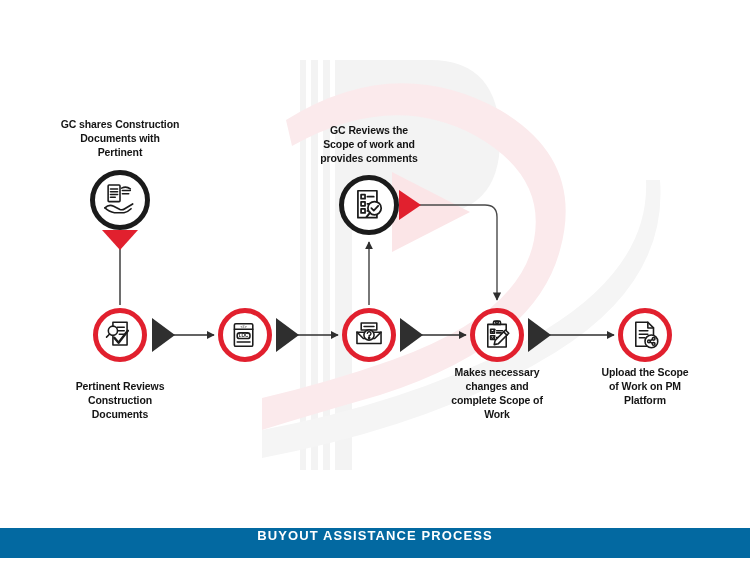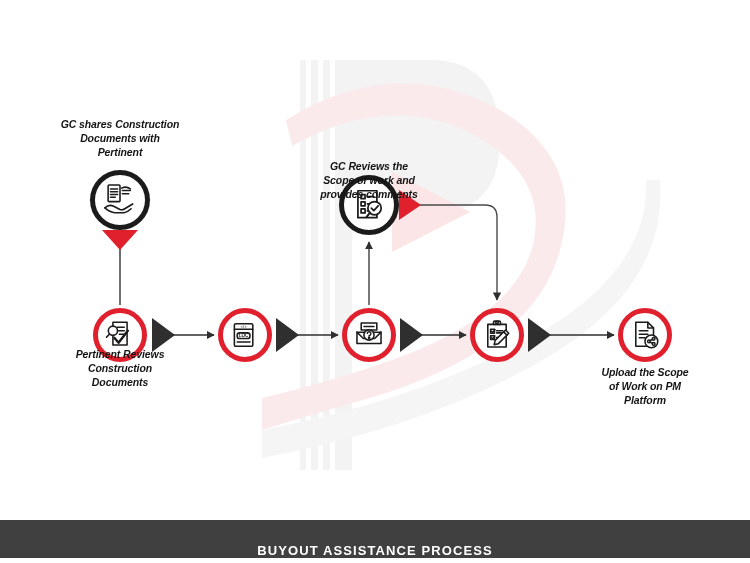--- a/index.html
+++ b/index.html
@@ -31,32 +31,31 @@
   .label{
     position:absolute;
     transform:translateX(-50%);
     text-align:center;
     color:#141414;
     font-weight:bold;
     font-size:10.5px;
     line-height:1.32;
     letter-spacing:-0.1px;
     white-space:pre-line;
-    font-style:italic;
   }
   .label.top{transform:translate(-50%,-100%);}
 
   
   #banner{
     position:absolute;
     left:0;right:0;
     bottom:5px;
-    height:38px;
-    background:#404040;
-    display:flex;align-items:flex-end;justify-content:center;
+    height:30px;
+    background:#0369a1;
+    display:flex;align-items:flex-start;justify-content:center;
   }
   #banner-text{
     color:#ffffff;
     font-weight:bold;
     font-size:13px;
     letter-spacing:1.1px;
   }
 </style>
 </head>
 <body>
@@ -132,21 +131,21 @@
           <line x1="20" y1="13" x2="30" y2="13"></line>
           <line x1="20" y1="18" x2="30" y2="18"></line>
           <line x1="23" y1="23" x2="30" y2="23"></line>
           <circle cx="14" cy="18" r="6.5" fill="#ffffff"></circle>
           <line x1="9.4" y1="22.6" x2="5" y2="27"></line>
           <path d="M16 28 l6 7 l13 -17" stroke-width="3.4"></path>
         </g>
       </svg>
     </div>
   </div>
-  <div class="label" style="left:120px;top:348px;width:140px;">Pertinent Reviews
+  <div class="label" style="left:120px;top:380px;width:140px;">Pertinent Reviews
 Construction
 Documents</div>
 
   <div class="node" style="left:245px;top:335px;">
     <div class="ring red" style="width:54px;height:54px;">
       <svg width="34" height="34" viewBox="0 0 48 48">
         <g fill="none" stroke="#1b1b1b" stroke-width="2.2" stroke-linecap="round" stroke-linejoin="round">
           <path d="M11 8 h22 a2 2 0 0 1 2 2 v28 a2 2 0 0 1 -2 2 h-22 a2 2 0 0 1 -2 -2 v-28 a2 2 0 0 1 2 -2 z"></path>
           <line x1="9" y1="16" x2="35" y2="16"></line>
           <rect x="13" y="21" width="18" height="8" rx="3.4"></rect>
@@ -185,21 +184,21 @@
           <line x1="22" y1="13.5" x2="30" y2="13.5"></line>
           <line x1="22" y1="22.5" x2="30" y2="22.5"></line>
           <line x1="22" y1="31.5" x2="30" y2="31.5"></line>
           <circle cx="31" cy="28" r="8.4" fill="#ffffff"></circle>
           <path d="M27 28 l3 3 l5.6 -6" stroke-width="2.2"></path>
           <line x1="25.4" y1="33.6" x2="21" y2="39" stroke-width="2.6"></line>
         </g>
       </svg>
     </div>
   </div>
-  <div class="label top" style="left:369px;top:166px;width:172px;margin-top:36px;">GC Reviews the
+  <div class="label top" style="left:369px;top:166px;width:172px;">GC Reviews the
 Scope of work and
 provides comments</div>
 
   <div class="node" style="left:497px;top:335px;">
     <div class="ring red" style="width:54px;height:54px;">
       <svg width="34" height="34" viewBox="0 0 48 48">
         <g fill="none" stroke="#1b1b1b" stroke-width="2.2" stroke-linecap="round" stroke-linejoin="round">
           <path d="M11 9 h26 v32 h-26 z"></path>
           <path d="M19 9 v-2.6 a2 2 0 0 1 2 -2 h6 a2 2 0 0 1 2 2 v2.6 z" fill="#ffffff"></path>
           <circle cx="24" cy="6.4" r="1.8"></circle>
@@ -209,20 +208,24 @@
           <path d="M16 27.5 l1.8 1.8 l3.4 -4" stroke-width="1.8"></path>
           <line x1="23.5" y1="18" x2="32" y2="18"></line>
           <line x1="23.5" y1="21" x2="30" y2="21"></line>
           <line x1="23.5" y1="27.5" x2="29" y2="27.5"></line>
           <path d="M36 17 l4.6 4.6 l-14.6 14.6 l-6 1.4 l1.4 -6 z" fill="#ffffff"></path>
           <line x1="33.4" y1="19.6" x2="38" y2="24.2"></line>
         </g>
       </svg>
     </div>
   </div>
+  <div class="label" style="left:497px;top:366px;width:122px;">Makes necessary
+changes and
+complete Scope of
+Work</div>
 
   <div class="node" style="left:645px;top:335px;">
     <div class="ring red" style="width:54px;height:54px;">
       <svg width="34" height="34" viewBox="0 0 48 48">
         <g fill="none" stroke="#1b1b1b" stroke-width="2.2" stroke-linecap="round" stroke-linejoin="round">
           <path d="M11 6 h17 l8 8 v26 h-25 z"></path>
           <path d="M28 6 v8 h8"></path>
           <line x1="16" y1="18" x2="28" y2="18"></line>
           <line x1="16" y1="23" x2="28" y2="23"></line>
           <line x1="16" y1="28" x2="24" y2="28"></line>

